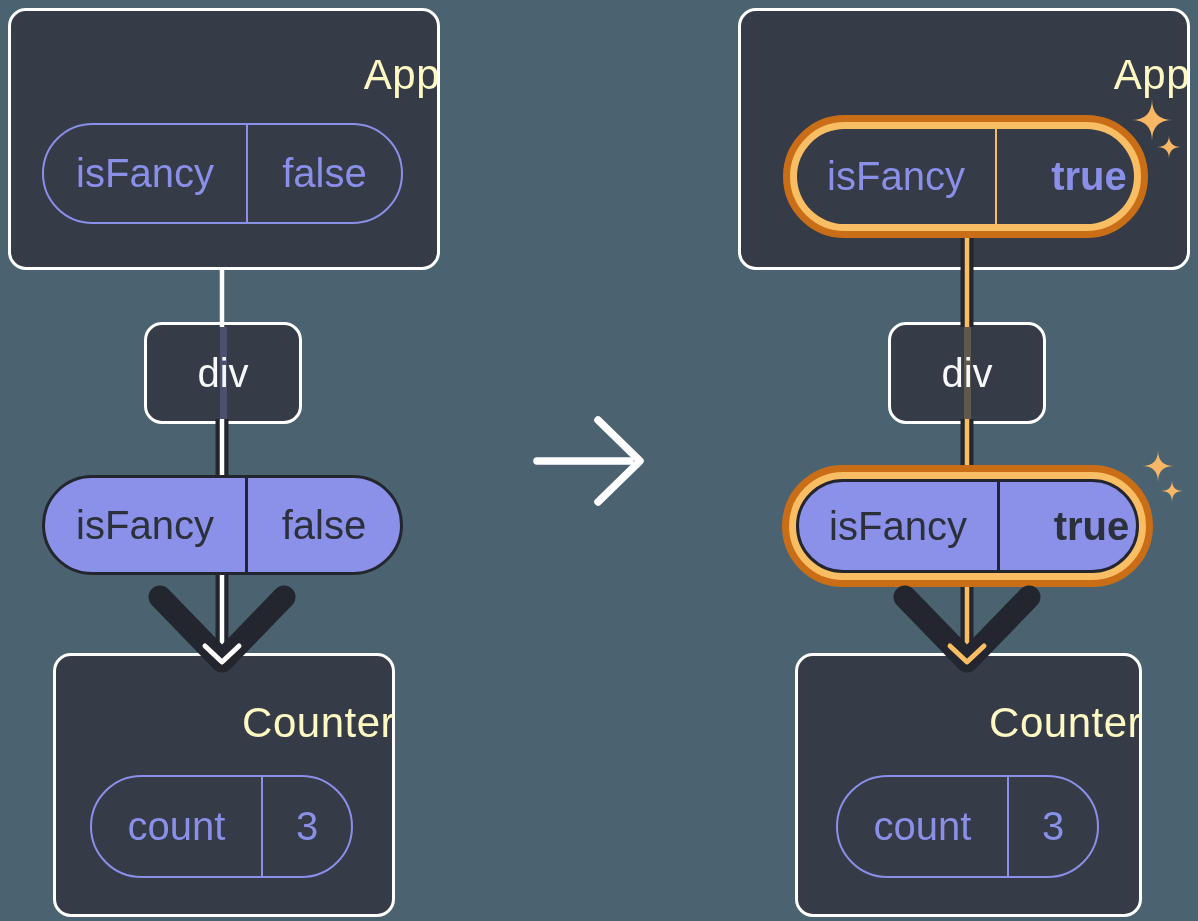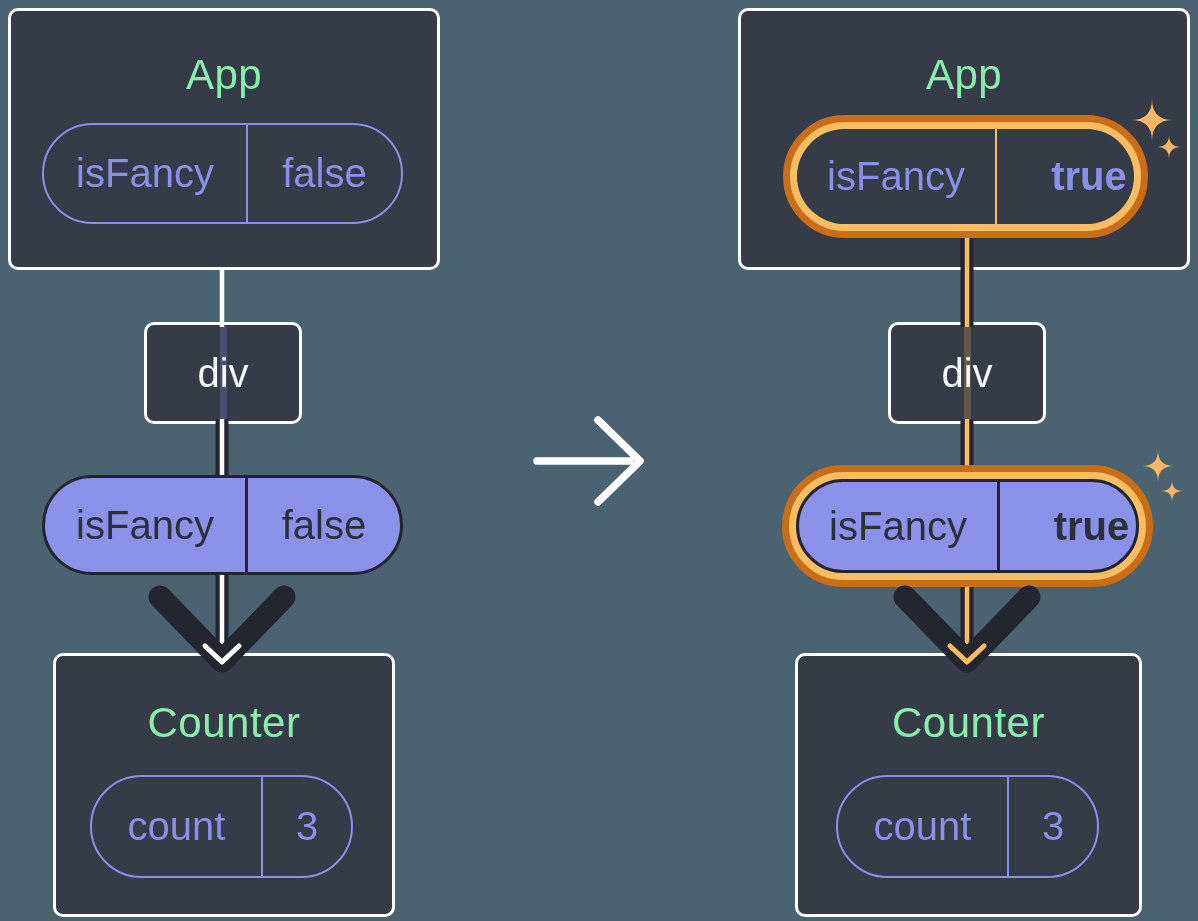--- a/index.html
+++ b/index.html
@@ -4,24 +4,24 @@
 <style>
   html,body{margin:0;padding:0;background:#4B6370;}
   #stage{
     position:relative;width:1198px;height:921px;overflow:hidden;
     background:#4B6370;
     font-family:"Liberation Sans","DejaVu Sans",sans-serif;
     -webkit-font-smoothing:antialiased;
   }
   .panel{
     position:absolute;background:#353B47;border:3px solid #FFFFFF;
-    border-radius:10px;box-sizing:border-box;
+    border-radius:18px;box-sizing:border-box;
   }
   .comp-title{
-    position:absolute;text-align:center;color:#86efac;
+    position:absolute;text-align:right;color:#fef9c3;
     font-size:42px;line-height:50px;letter-spacing:0.5px;
   }
   .pill{
     position:absolute;display:flex;box-sizing:border-box;border-radius:60px;
     font-size:40px;align-items:stretch;
   }
   .pill .cell{display:flex;align-items:center;justify-content:center;}
   .pill .cell.grow{flex:1;}
   .outline-pill{border:2.5px solid #8A8FE8;color:#8A8FE8;}
   .outline-pill .cell.name{border-right:2px solid #8A8FE8;}

